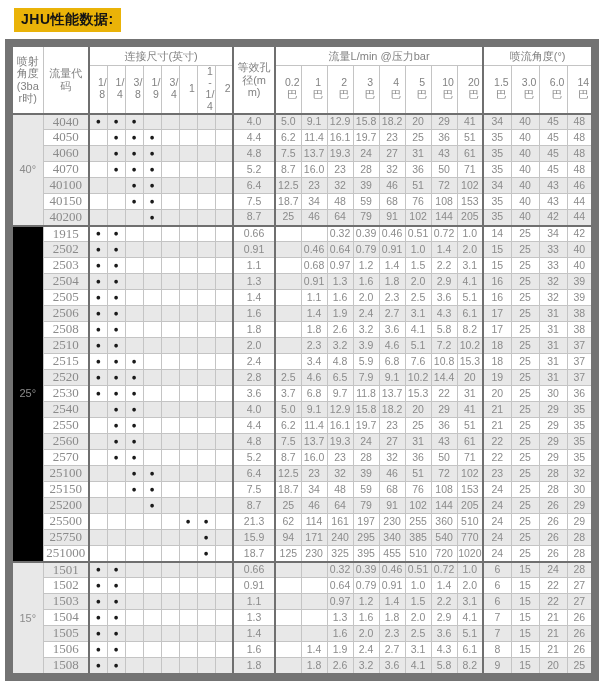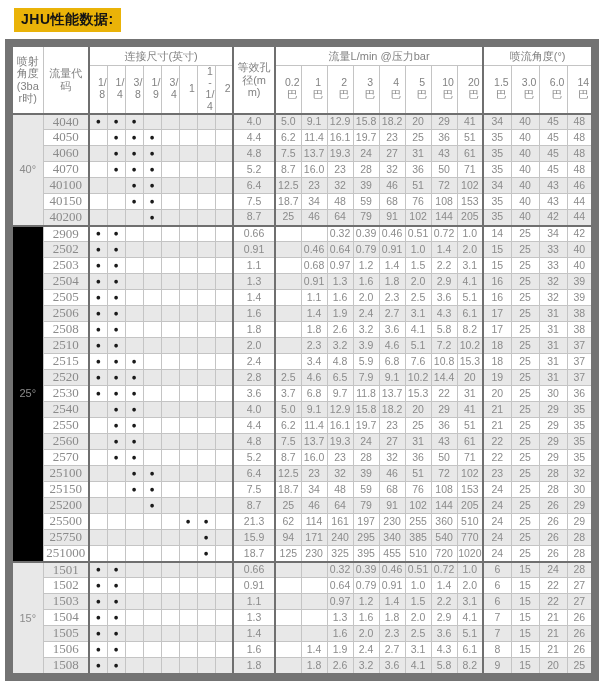--- a/index.html
+++ b/index.html
@@ -309,21 +309,21 @@
           <td>205</td>
           <td class="mvl">35</td>
           <td>40</td>
           <td>42</td>
           <td>44</td>
         </tr>
       </tbody>
       <tbody class="grp">
         <tr>
           <td class="angle-cell" rowspan="21">25°</td>
-          <td class="code-cell">2909</td>
+          <td class="code-cell">1915</td>
           <td class="dot-cell mvl">●</td>
           <td class="dot-cell">●</td>
           <td class="dot-cell"></td>
           <td class="dot-cell"></td>
           <td class="dot-cell"></td>
           <td class="dot-cell"></td>
           <td class="dot-cell"></td>
           <td class="dot-cell"></td>
           <td class="mvl">0.66</td>
           <td class="mvl"></td>

